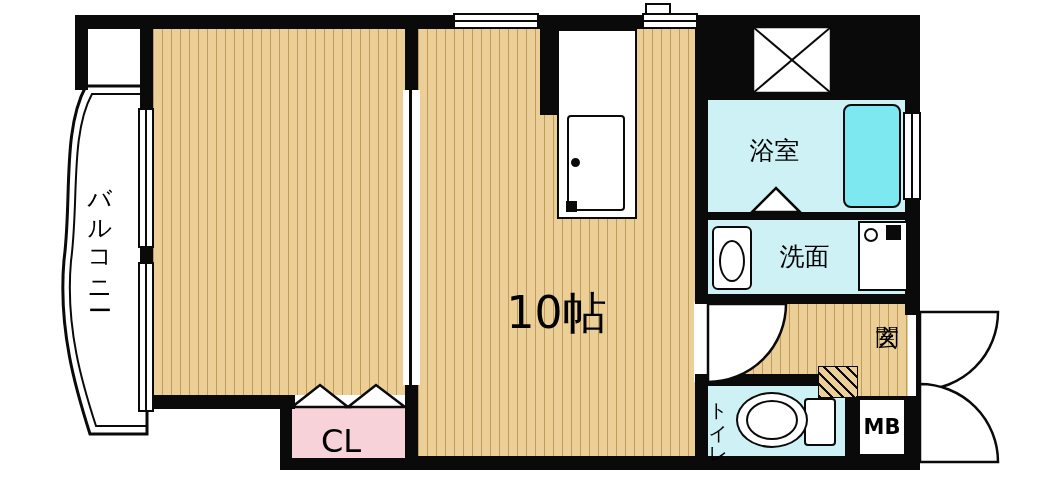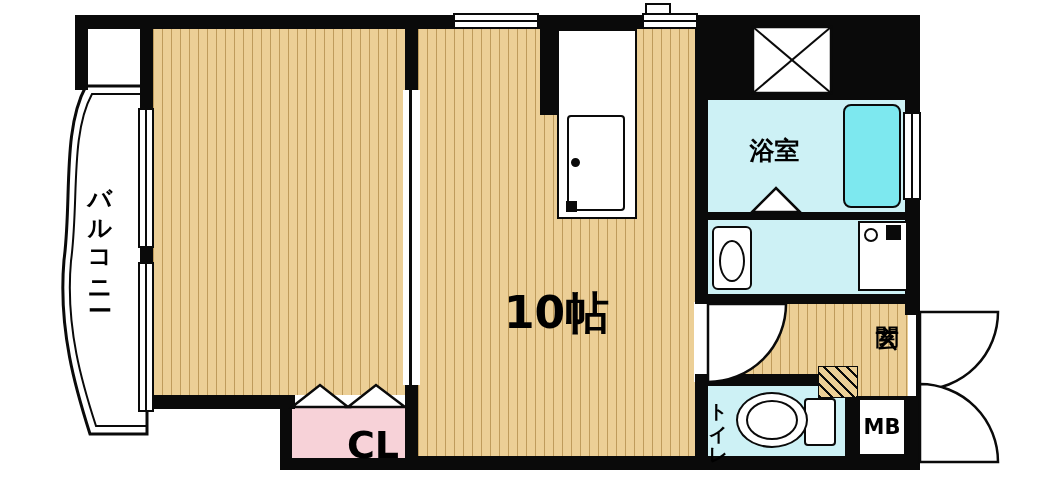--- a/index.html
+++ b/index.html
@@ -20,21 +20,21 @@
   .win-h::after{content:"";position:absolute;left:0;right:0;top:50%;margin-top:-1px;border-top:2px solid #0a0a0a;}
   .win-v::after{content:"";position:absolute;top:0;bottom:0;left:50%;margin-left:-1px;border-left:2px solid #0a0a0a;}
   .icon{position:absolute;z-index:4;box-sizing:border-box;background:#fff;border:2px solid #0a0a0a;}
   .svglayer{position:absolute;left:0;top:0;z-index:4;pointer-events:none;}
   .svgunder{position:absolute;left:0;top:0;z-index:1;pointer-events:none;}
   .step{
     position:absolute;z-index:3;box-sizing:border-box;border:1px solid #0a0a0a;
     background-color:#eccf96;
     background-image:repeating-linear-gradient(45deg,#0a0a0a 0 2px,transparent 2px 8px);
   }
-  .label{position:absolute;z-index:5;color:#000;font-weight:700;line-height:1.12;white-space:nowrap;}
+  .label{position:absolute;z-index:5;color:#000;font-weight:400;line-height:1.12;white-space:nowrap;}
   .center{text-align:center;white-space:normal;}
   .vtext{writing-mode:vertical-rl;text-orientation:upright;}
   .mbbox{position:absolute;z-index:4;background:#fff;border:4px solid #0a0a0a;box-sizing:border-box;
          display:flex;align-items:center;justify-content:center;font-weight:600;}
 </style>
 </head>
 <body>
 
 <div class="canvas">
 
@@ -119,22 +119,23 @@
     <path d="M 920 462 L 998 462 A 78 78 0 0 0 920 384 Z" fill="#ffffff" stroke="#0a0a0a" stroke-width="2.5"></path>
   </svg>
 
   <div class="label vtext" style="left:86px;top:172px;font-size:24px;letter-spacing:4px;">バルコニー</div>
 
 
   <div class="label center" style="left:418px;top:288px;width:277px;font-size:44px;">
     <div>10帖</div>
   </div>
 
-  <div class="label center" style="left:292px;top:424px;width:98px;font-size:38px;padding-left:32px;">CL</div>
+  <div class="label center" style="left:292px;top:424px;width:98px;font-size:32px;">CL</div>
 
   <div class="label center" style="left:712px;top:137px;width:125px;font-size:25px;">浴室</div>
 
+  <div class="label center" style="left:752px;top:243px;width:105px;font-size:25px;">洗面</div>
 
   <div class="label vtext" style="left:874px;top:306px;font-size:23px;letter-spacing:2px;">玄関</div>
 
   <div class="label vtext" style="left:708px;top:389px;font-size:19px;letter-spacing:1px;">トイレ</div>
 
 </div>
 
 </body></html>

